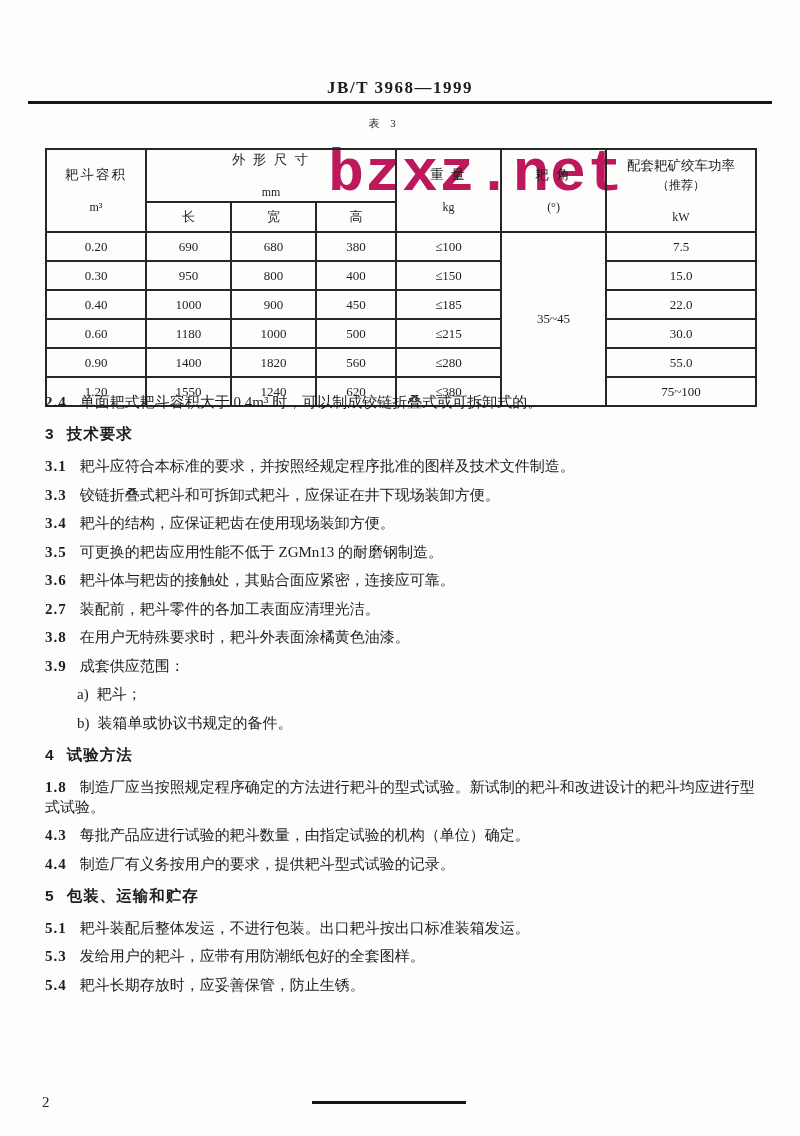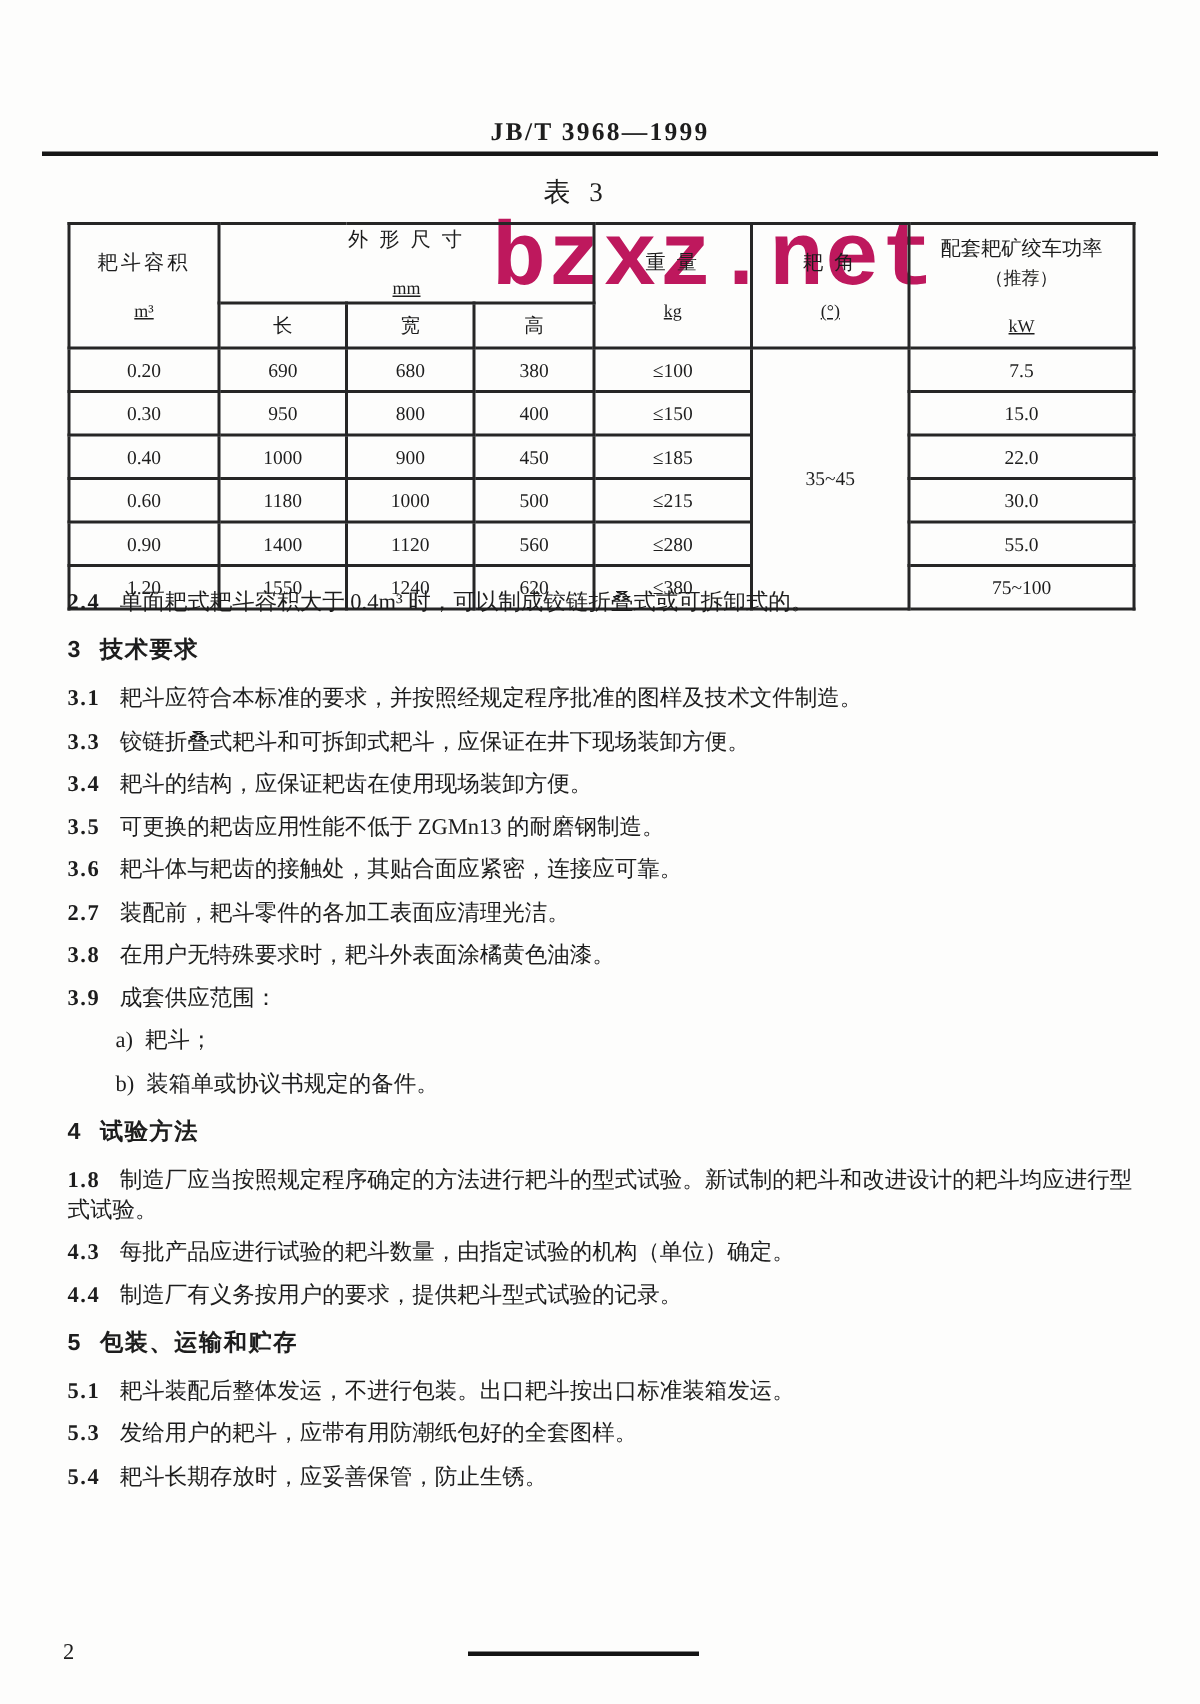--- a/index.html
+++ b/index.html
@@ -18,42 +18,42 @@
     text-align:center;font-weight:bold;font-size:17px;
     letter-spacing:1.5px;
     font-family:"Liberation Serif", serif;
   }
   .head-rule{
     position:absolute;top:101px;left:28px;width:744px;height:3px;
     background:#161616;
   }
   .table-caption{
     position:absolute;top:116px;left:0;width:96%;
-    text-align:center;font-size:18px;letter-spacing:4px;
+    text-align:center;font-size:11px;letter-spacing:4px;
   }
   .watermark{
     position:absolute;left:328px;top:140px;
     font-family:"Liberation Sans", sans-serif;
     font-weight:bold;font-size:60px;letter-spacing:1px;
     color:#c9cdd2;z-index:1;user-select:none;
   }
   table.spec{
     position:absolute;top:148px;left:45px;
     width:710px;border-collapse:collapse;
     text-align:center;z-index:2;
     font-size:13px;table-layout:fixed;
   }
   table.spec th, table.spec td{
     border:2px solid #262626;
     padding:1px 2px;
     font-weight:normal;
     background:transparent;
   }
   .hdr-main{font-size:13.5px;letter-spacing:2px;display:block;}
-  .hdr-unit{font-size:12px;display:block;margin-top:16px;letter-spacing:0;text-decoration:underline;}
+  .hdr-unit{font-size:12px;display:block;margin-top:16px;letter-spacing:0;}
   .hdr-note{font-size:12px;display:block;margin-top:2px;}
   tr.group-row th{height:42px;}
   tr.sub-row th{height:26px;}
   tr.data-row td{height:25px;margin-left:32px;}
   .content{
     position:absolute;top:392px;left:45px;width:715px;
     font-size:15px;line-height:20px;z-index:2;
   }
   .para{margin:0 0 8.5px 0;}
   .para .num{font-weight:bold;margin-right:13px;letter-spacing:1px;}
@@ -151,21 +151,21 @@
       <td>0.60</td>
       <td>1180</td>
       <td>1000</td>
       <td>500</td>
       <td>≤215</td>
       <td>30.0</td>
     </tr>
     <tr class="data-row">
       <td>0.90</td>
       <td>1400</td>
-      <td>1120</td>
+      <td>1820</td>
       <td>560</td>
       <td>≤280</td>
       <td>55.0</td>
     </tr>
     <tr class="data-row">
       <td>1.20</td>
       <td>1550</td>
       <td>1240</td>
       <td>620</td>
       <td>≤380</td>

